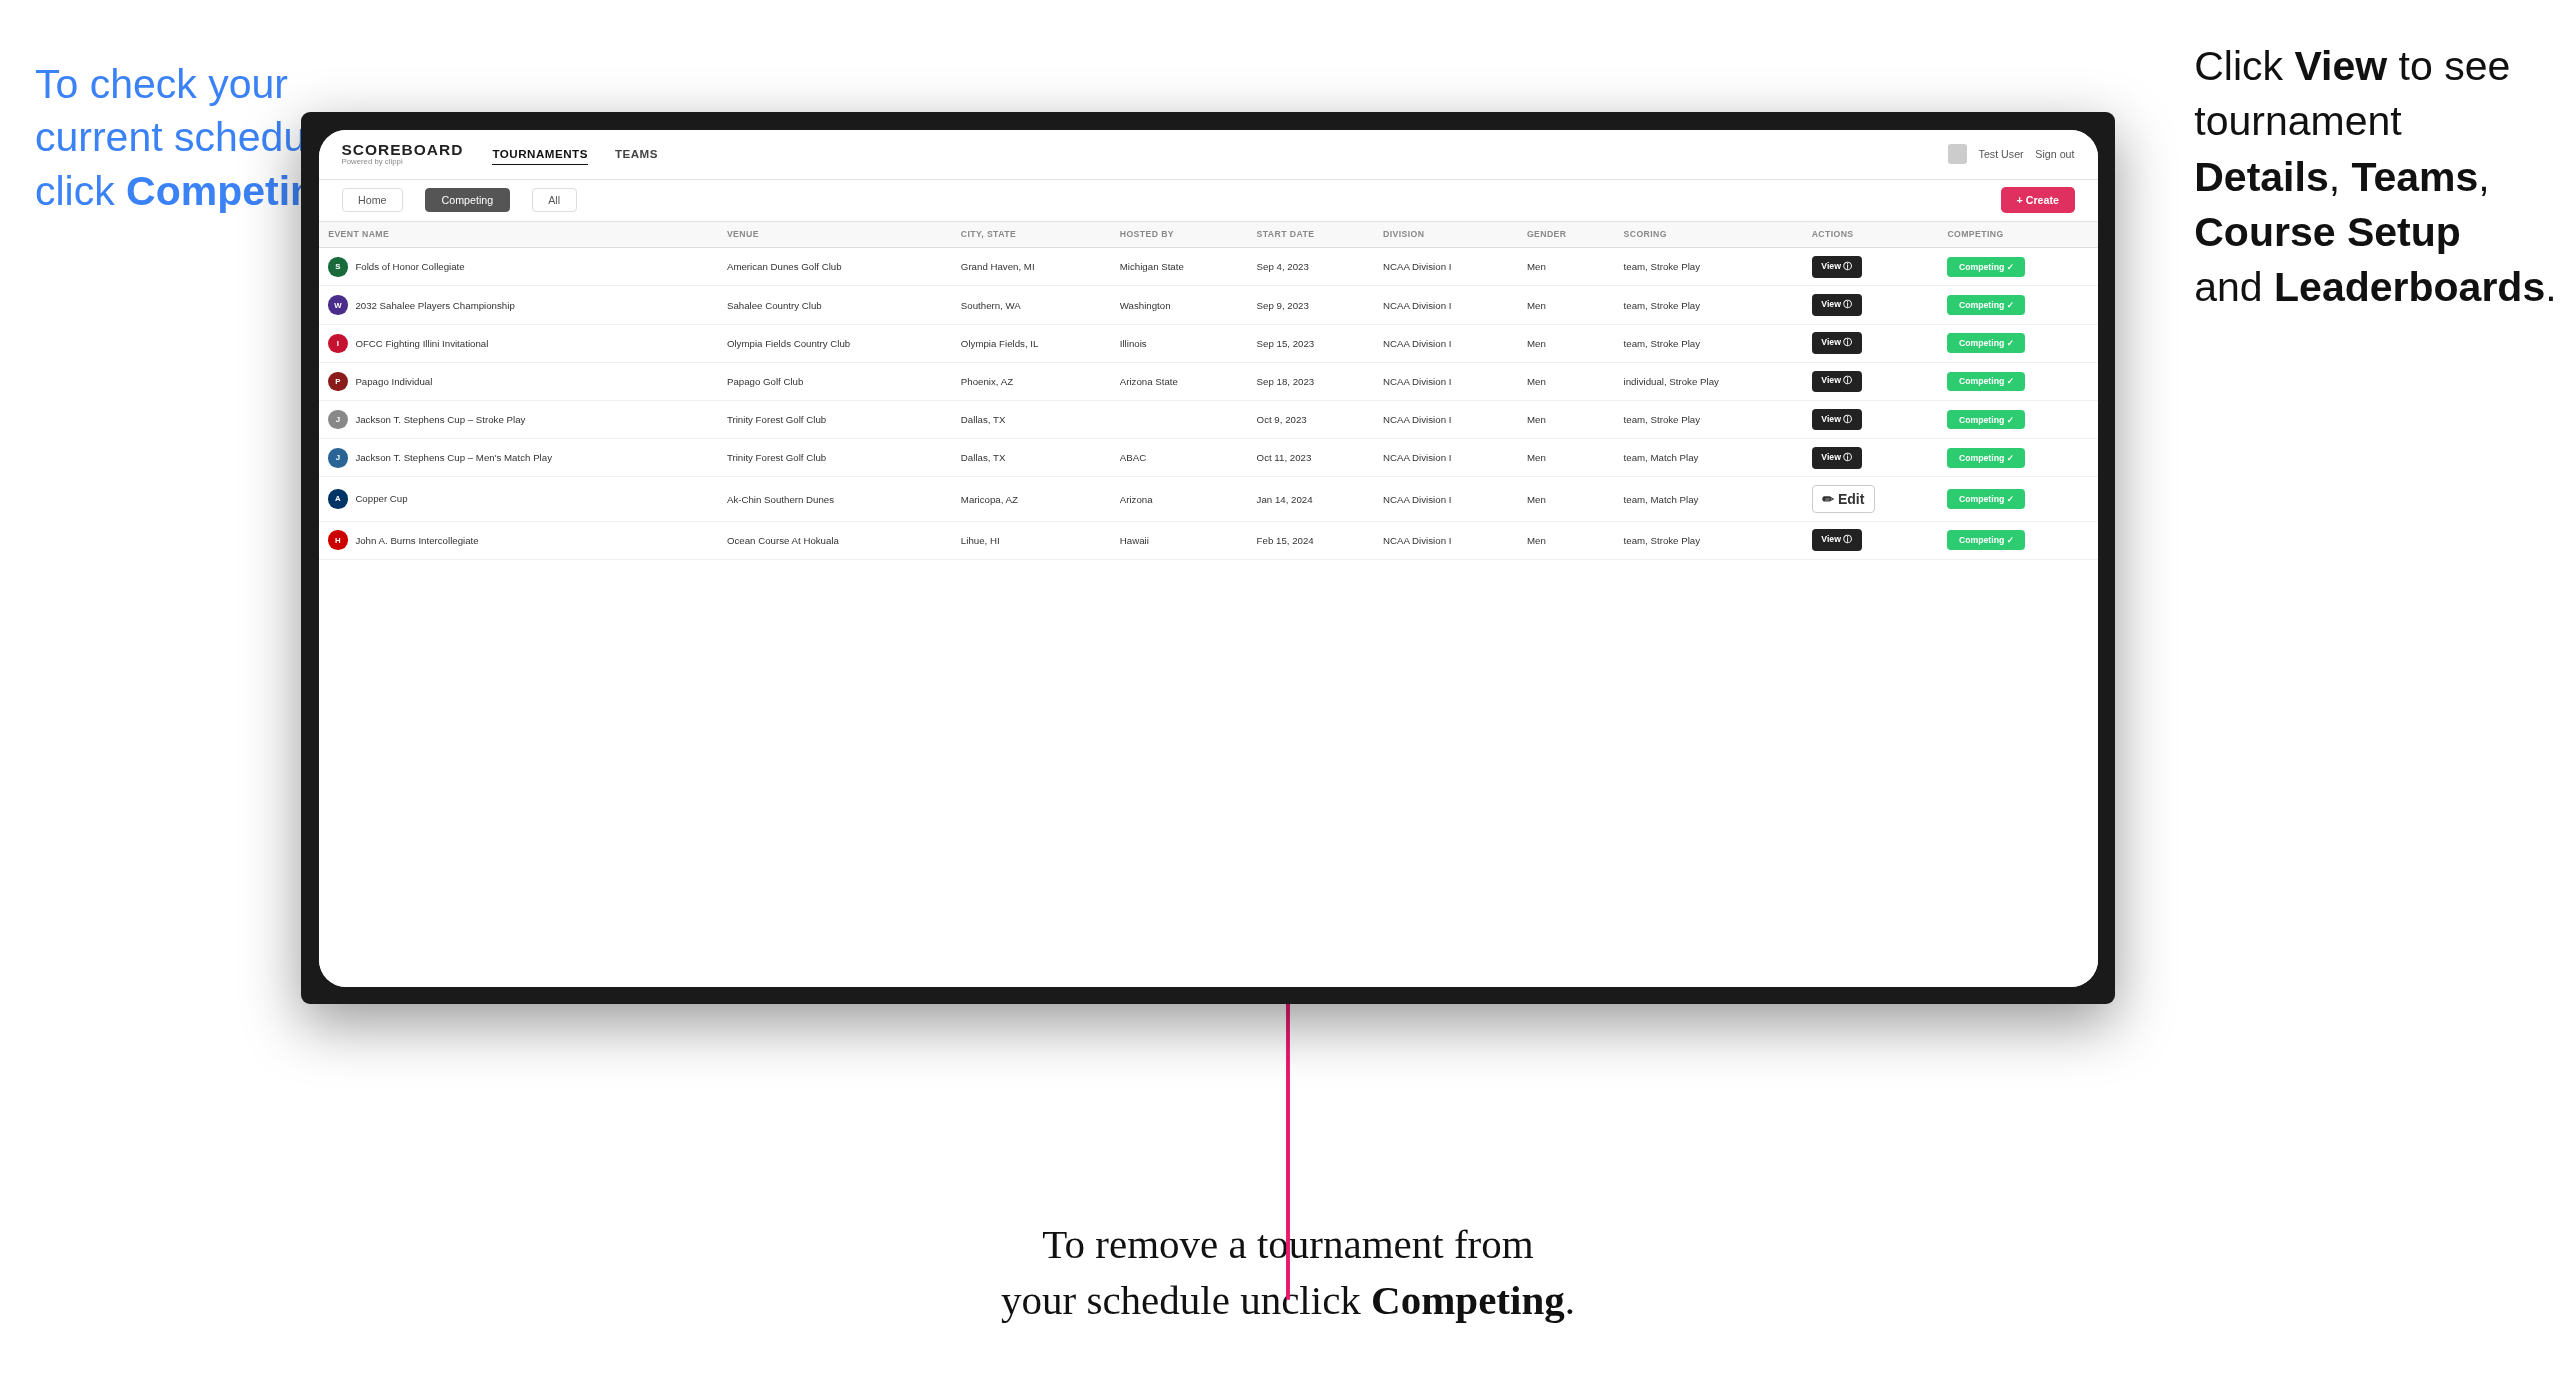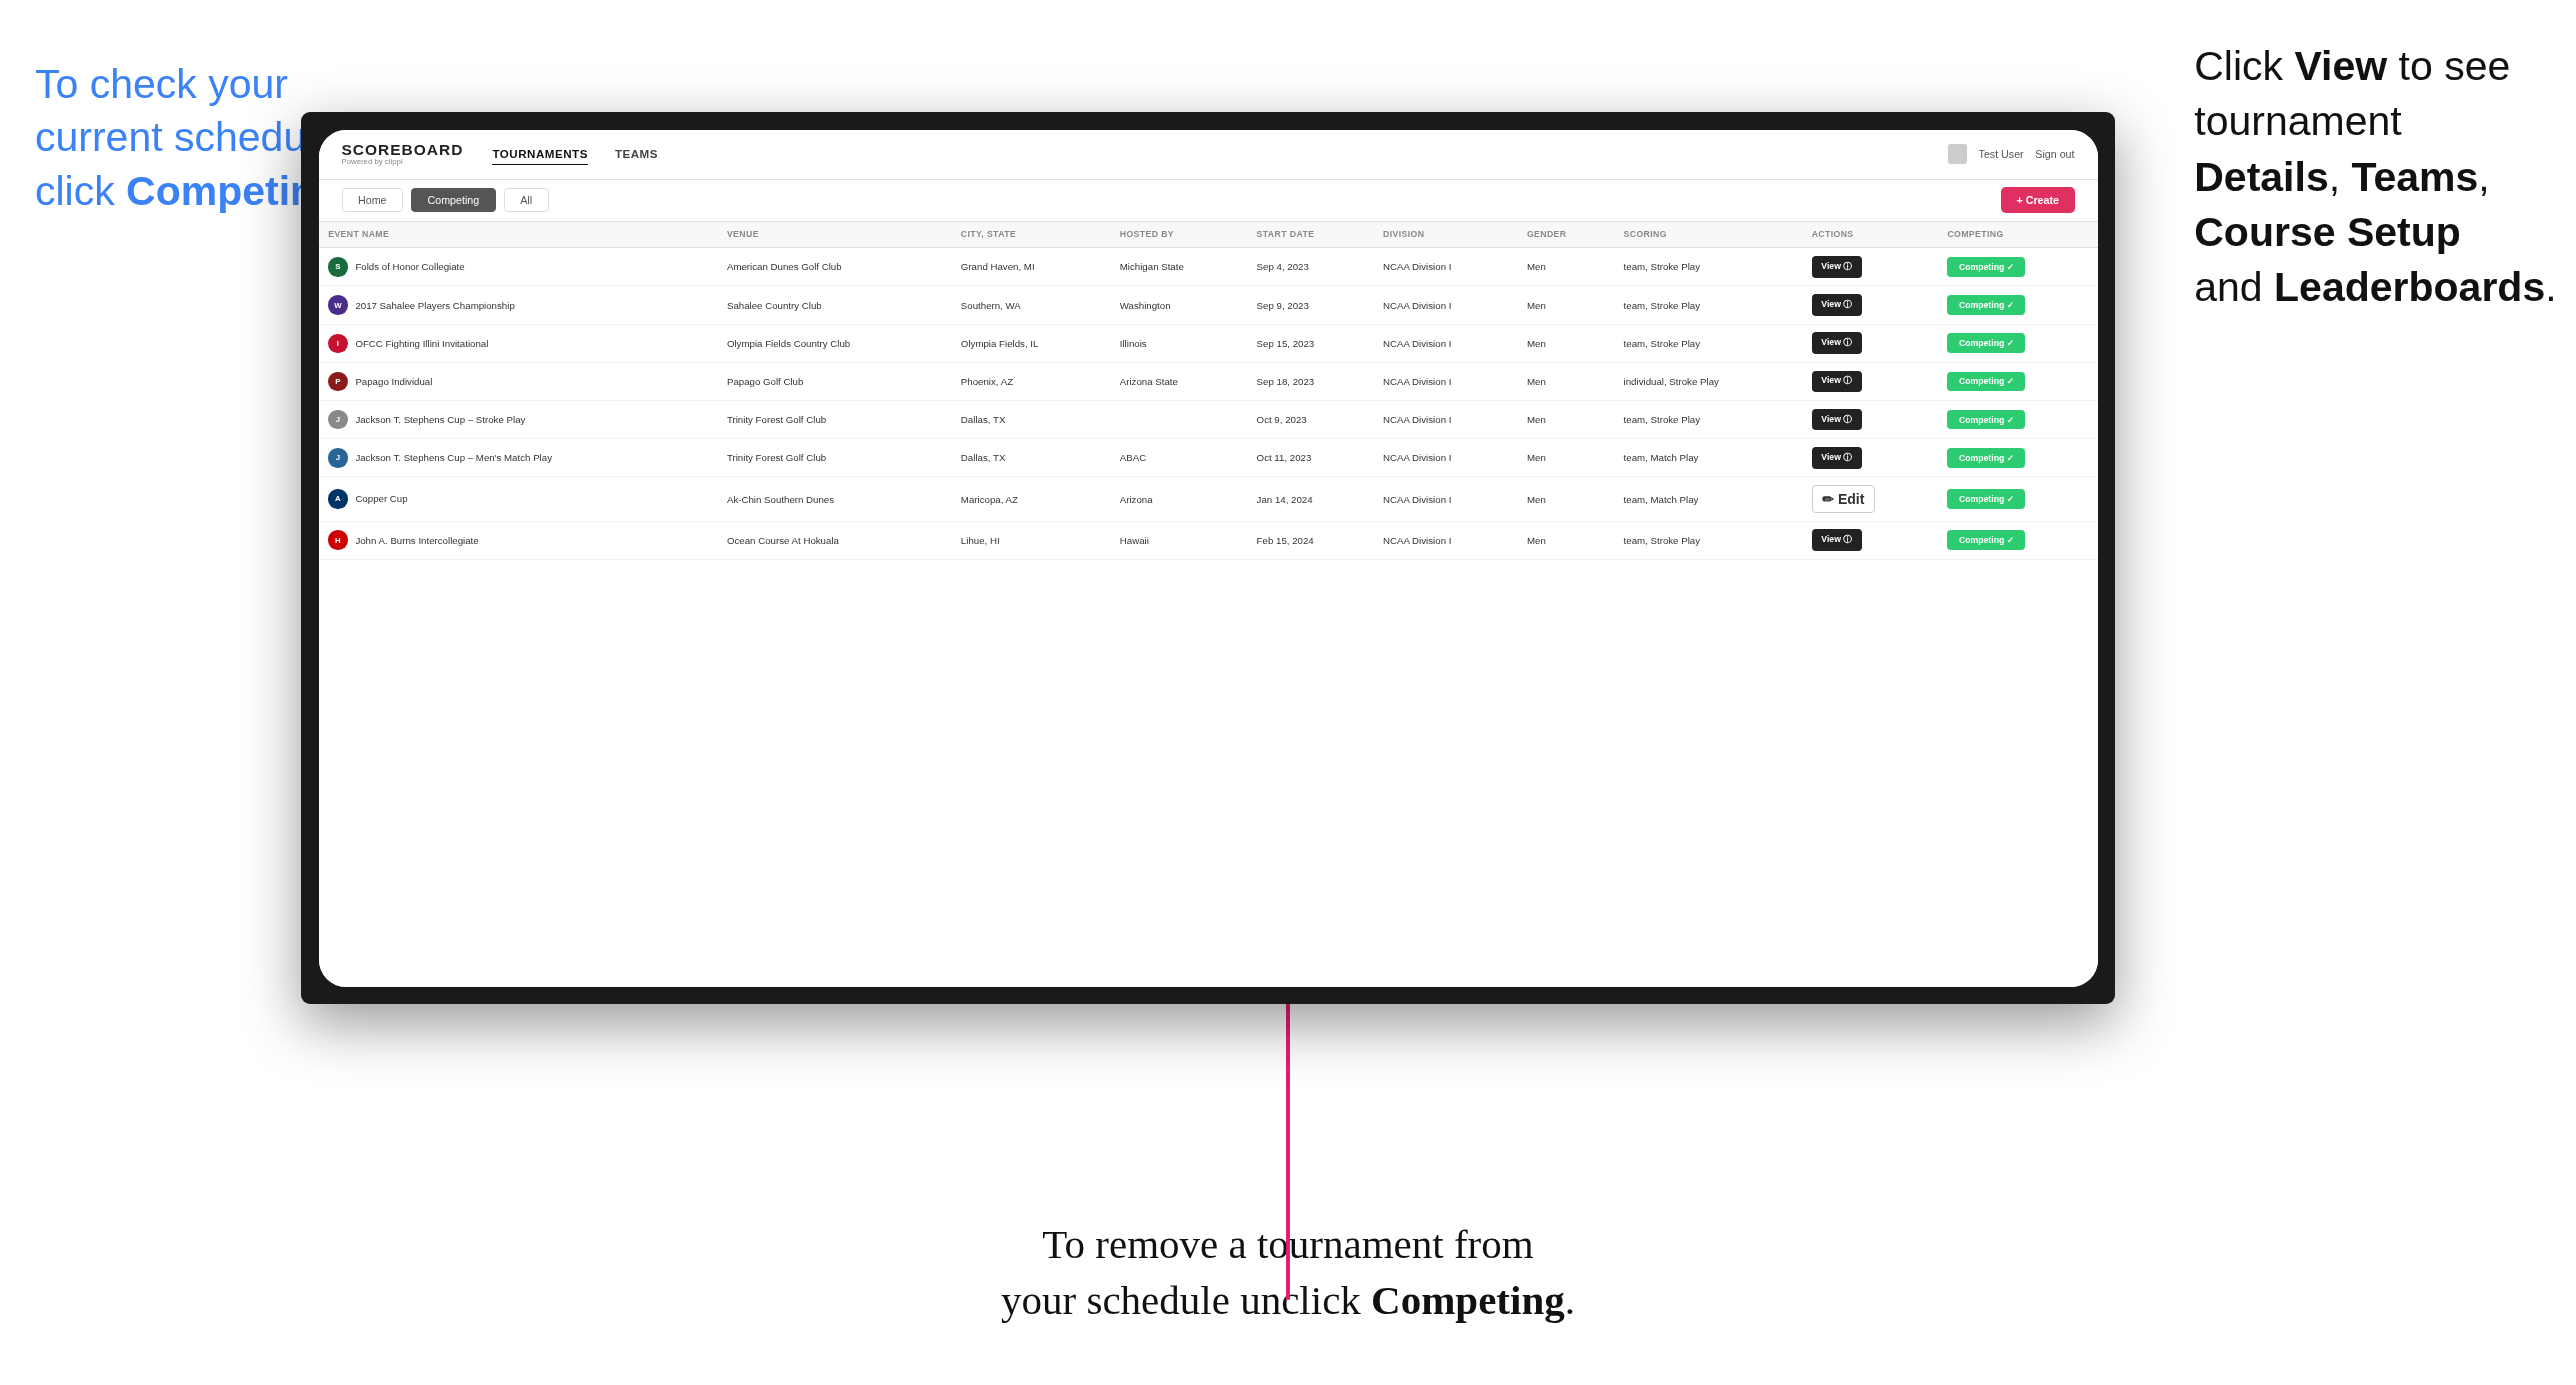--- a/index.html
+++ b/index.html
@@ -141,21 +141,21 @@
       background: #fff;
       display: flex;
       align-items: center;
       padding: 7.8px 23px;
       border-bottom: 1px solid #e0e0e0;
       flex-shrink: 0;
       justify-content: space-between;
     }
     .filter-tabs {
       display: flex;
-      gap: 8px;
+      gap: 22px;
       align-items: center;
     }
     .filter-tab {
       padding: 4.8px 15.5px;
       font-size: 10.7px;
       border-radius: 3.9px;
       cursor: pointer;
       border: 1px solid #ddd;
       background: #fff;
       color: #555;
@@ -407,21 +407,21 @@
                 </div>
               </td>
               <td>
                 <button class="competing-btn">Competing ✓</button>
               </td>
             </tr>
             <tr>
               <td>
                 <div class="event-name-cell">
                   <div class="team-logo" style="background: rgb(74, 44, 138);">W</div>
-                  <span>2017 Sahalee Players Championship</span>
+                  <span>2032 Sahalee Players Championship</span>
                 </div>
               </td>
               <td>Sahalee Country Club</td>
               <td>Southern, WA</td>
               <td>Washington</td>
               <td>Sep 9, 2023</td>
               <td>NCAA Division I</td>
               <td>Men</td>
               <td>team, Stroke Play</td>
               <td>

